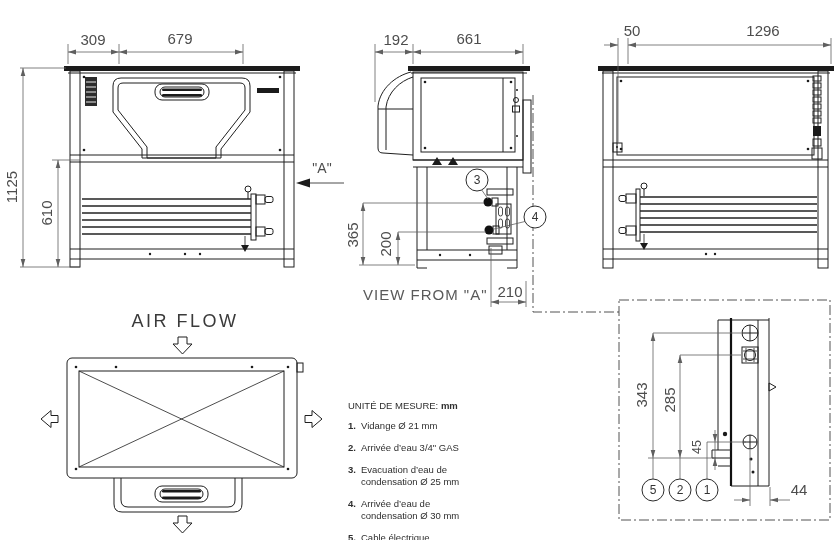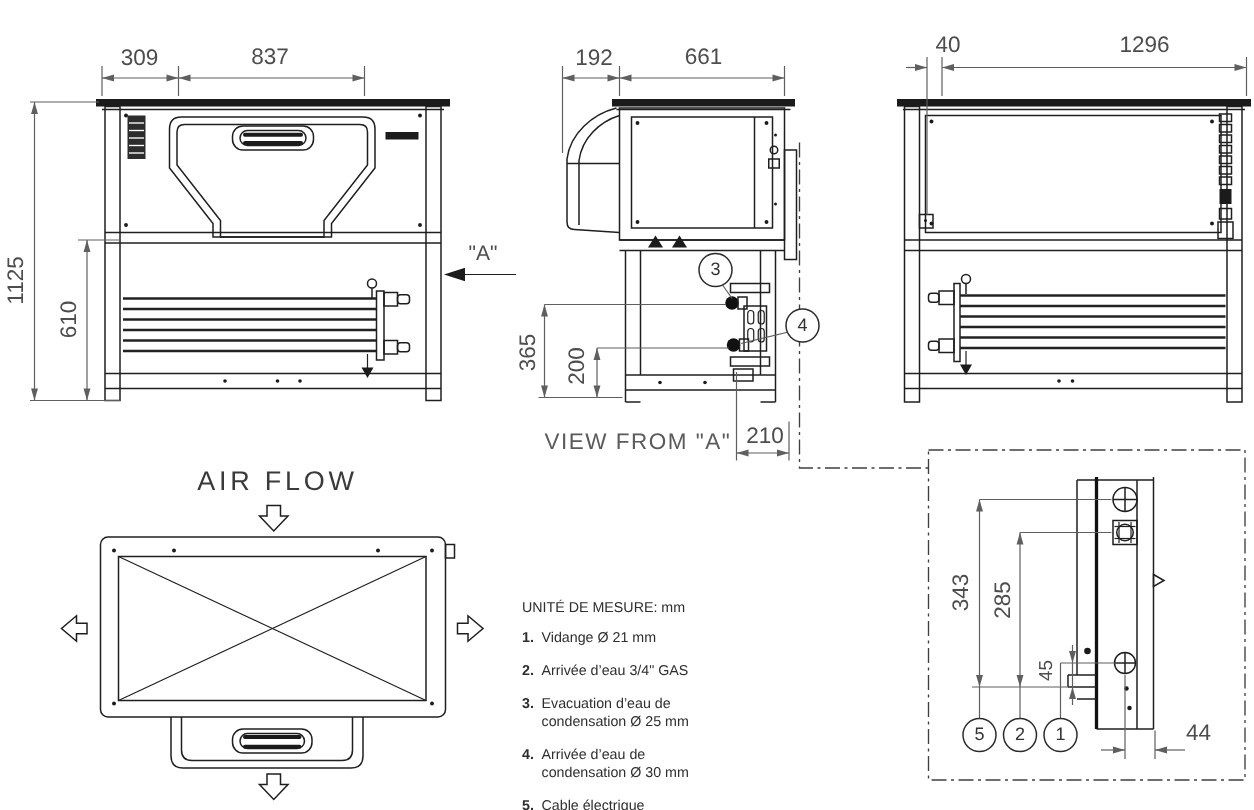--- a/index.html
+++ b/index.html
@@ -21,21 +21,21 @@
   .dlab.sm{font-size:12.5px;}
   .view-label{position:absolute;left:363px;top:286px;color:#5a5a5a;font-size:15px;
         letter-spacing:1px;white-space:nowrap;}
   .airflow{position:absolute;left:185px;top:321px;transform:translate(-50%,-50%);
         color:#3a3a3a;font-size:18px;letter-spacing:2.5px;white-space:nowrap;}
   .callout{position:absolute;width:21px;height:21px;border:1.2px solid #2c2c2c;
         border-radius:50%;background:#fff;color:#333;font-size:12px;line-height:21px;
         text-align:center;transform:translate(-50%,-50%);}
   .legend{position:absolute;left:348px;top:400px;width:122px;color:#2e2e2e;font-size:9.5px;}
   .legend-title{margin-bottom:9px;white-space:nowrap;}
-  .legend-title b{font-weight:normal;text-align:right;}
+  .legend-title b{font-weight:bold;text-align:right;}
   .legend-item{display:flex;margin-bottom:10px;line-height:12px;}
   .legend-item .num{font-weight:bold;width:13px;flex:0 0 13px;}
   .legend-item .txt{width:100px;}
 </style>
 </head>
 <body>
 
 <div class="canvas">
 
 <svg width="836" height="540" viewBox="0 0 836 540">
@@ -349,33 +349,33 @@
       <line x1="770" y1="487" x2="770" y2="506" class="dim"></line>
       <line x1="734" y1="500" x2="750" y2="500" class="dim"></line>
       <polygon points="750,500 742,497.7 742,502.3" class="dimf"></polygon>
       <line x1="770" y1="500" x2="790" y2="500" class="dim"></line>
       <polygon points="770,500 778,497.7 778,502.3" class="dimf"></polygon>
     </g>
   </g>
 </svg>
 
 <span class="dlab" style="left:93px;top:39px">309</span>
-<span class="dlab" style="left:180px;top:38px">837</span>
+<span class="dlab" style="left:180px;top:38px">679</span>
 <span class="dlab rot" style="left:11px;top:187px">1125</span>
 <span class="dlab rot" style="left:46px;top:213px">610</span>
 <span class="dlab" style="left:322px;top:168px;font-size:14px">"A"</span>
 
 <span class="dlab" style="left:396px;top:39px">192</span>
 <span class="dlab" style="left:469px;top:38px">661</span>
 <span class="dlab rot" style="left:352px;top:235px">365</span>
 <span class="dlab rot" style="left:385px;top:244px">200</span>
 <span class="dlab" style="left:510px;top:291px">210</span>
 <span class="view-label">VIEW FROM "A"</span>
 
-<span class="dlab" style="left:632px;top:30px">40</span>
+<span class="dlab" style="left:632px;top:30px">50</span>
 <span class="dlab" style="left:763px;top:30px">1296</span>
 
 <span class="airflow">AIR FLOW</span>
 
 <span class="dlab rot" style="left:641px;top:395px">343</span>
 <span class="dlab rot" style="left:669px;top:400px">285</span>
 <span class="dlab rot sm" style="left:697px;top:447px">45</span>
 <span class="dlab" style="left:799px;top:489px">44</span>
 
 <div class="callout" style="left:477px;top:180px">3</div>

